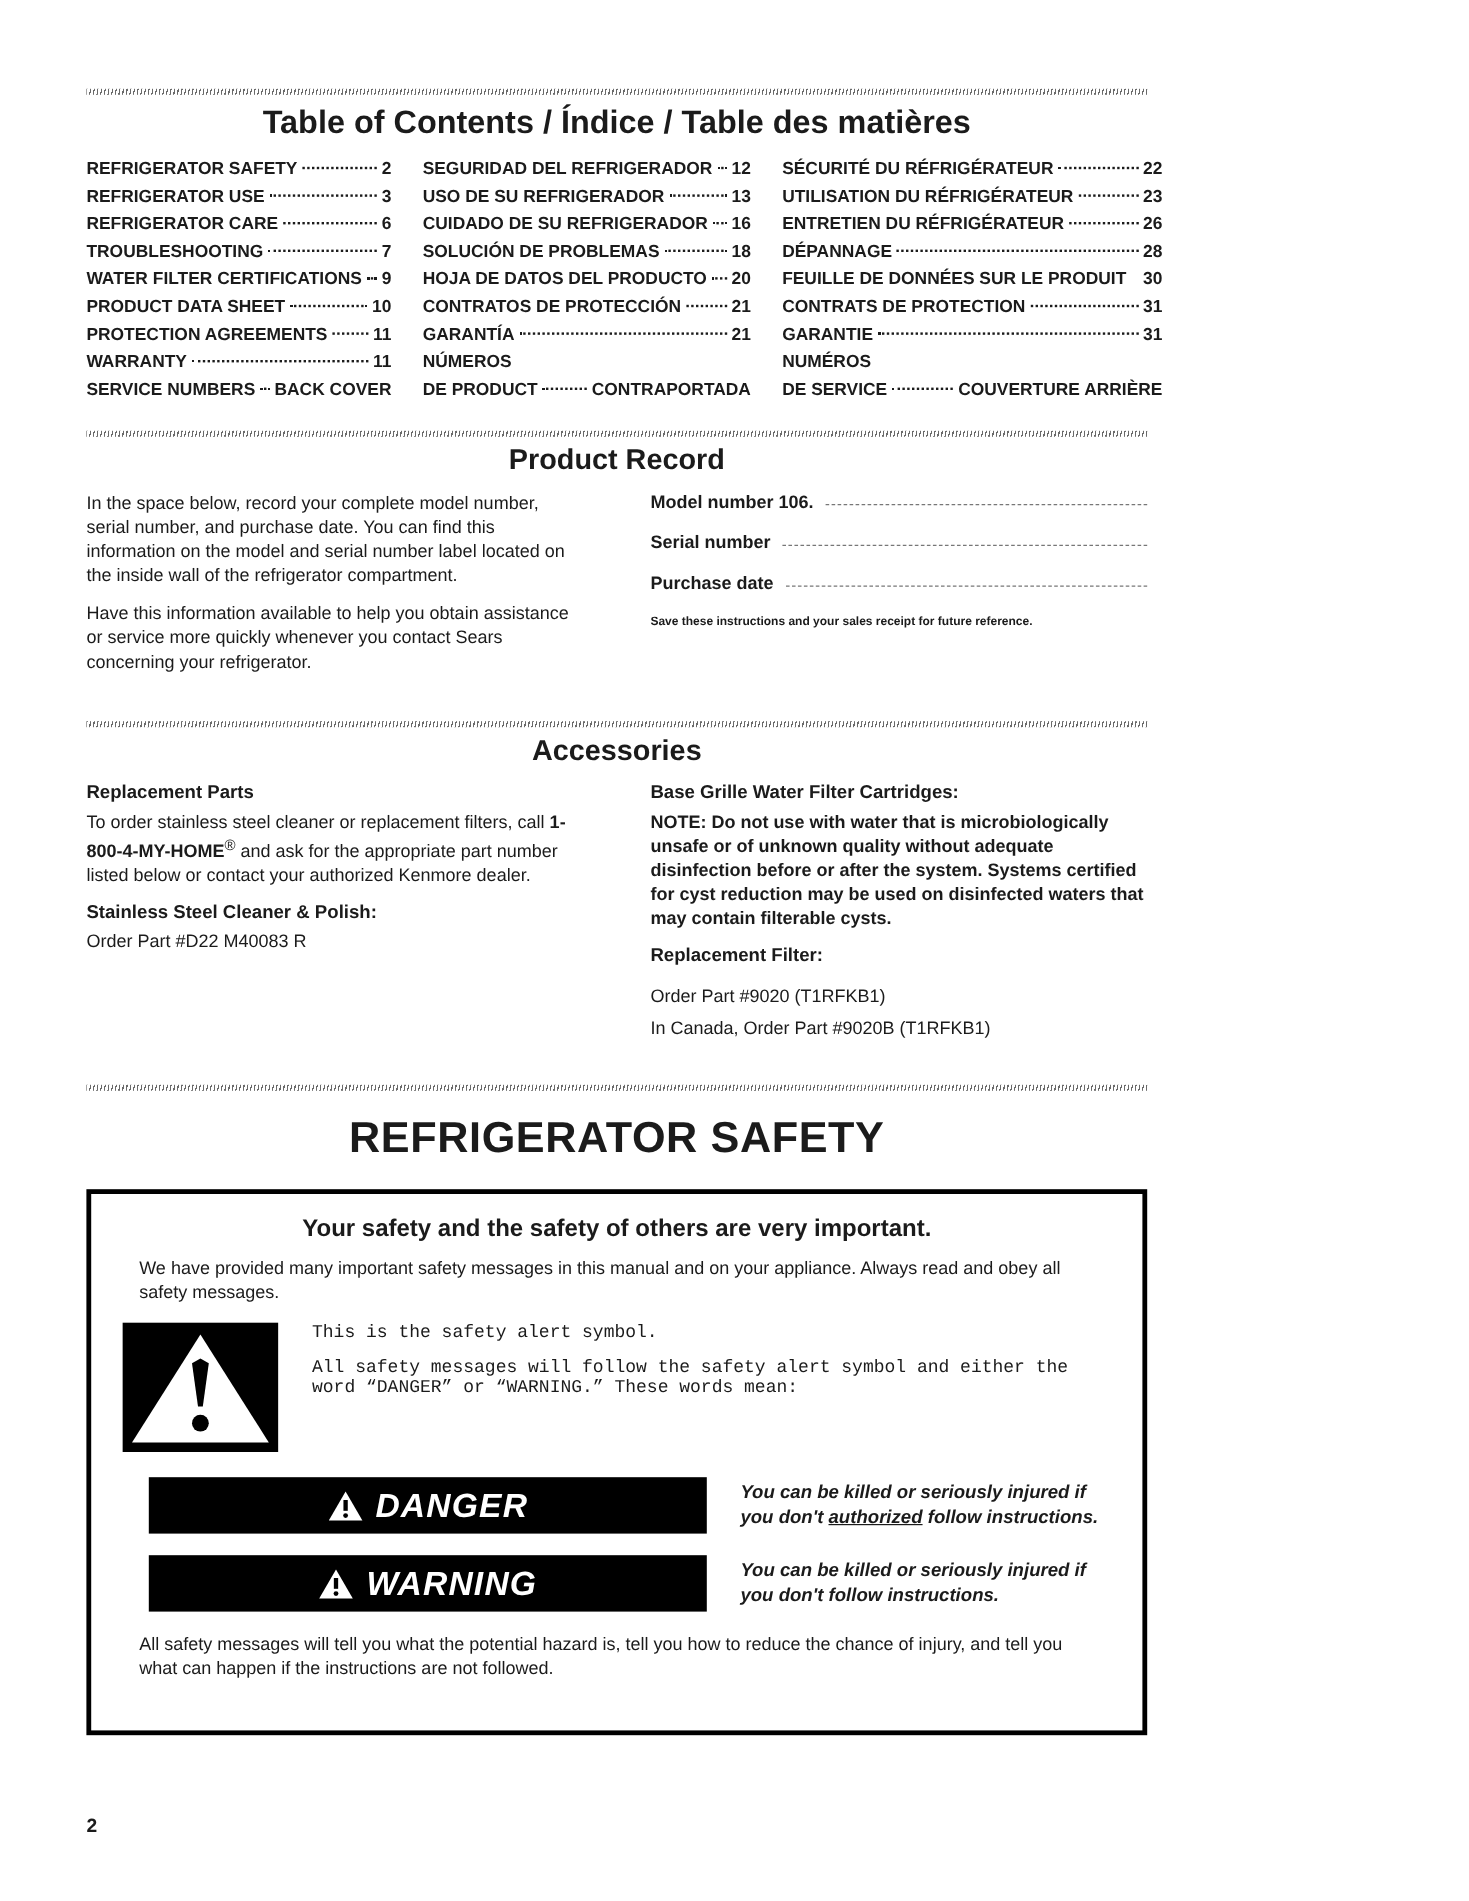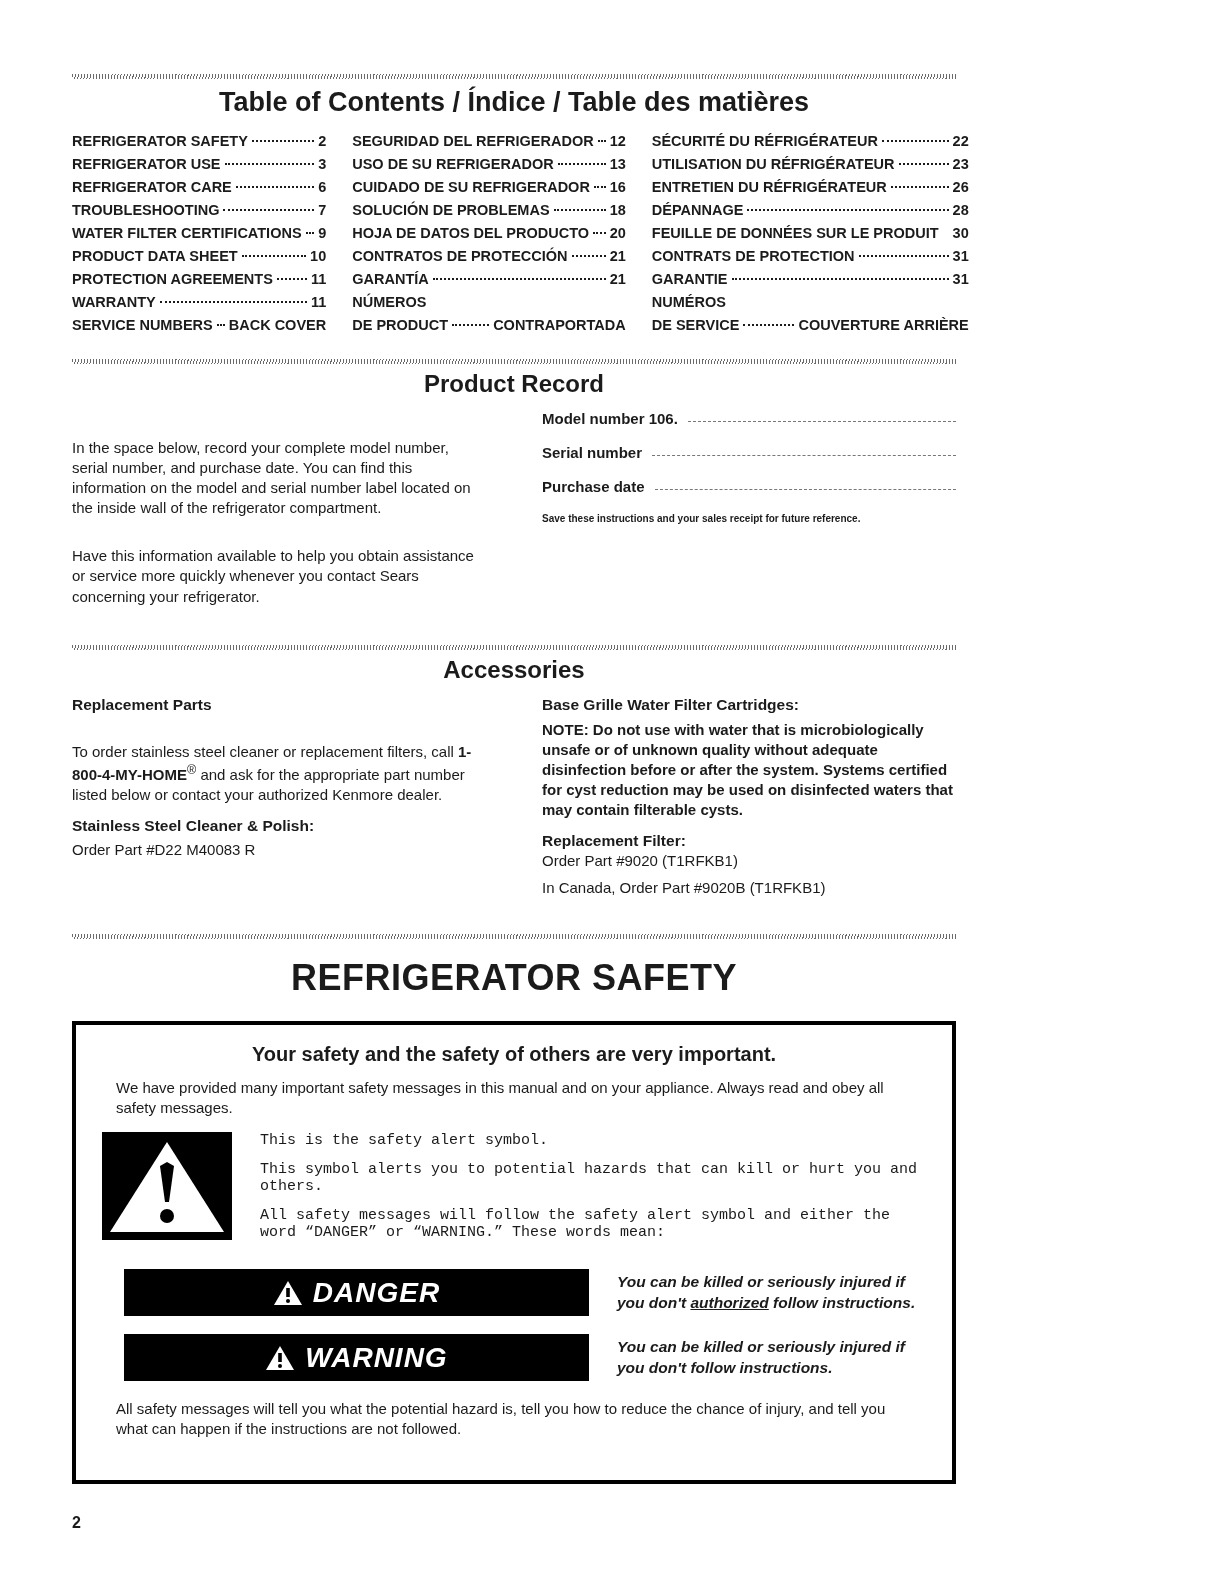--- a/index.html
+++ b/index.html
@@ -16,21 +16,21 @@
   .toc-row { display:flex; align-items:baseline; font-weight:bold; font-size:14.5px; line-height:23px; }
   .toc-label { white-space:nowrap; }
   .leader { flex:1 1 auto; border-bottom:2px dotted #1b1b1b; margin:0 4px; transform:translateY(-4px); min-width:8px; }
   .toc-page { white-space:nowrap; }
   .no-dots .leader { border-bottom:none; min-width:6px; flex:0 0 6px; }
 
   
   .section-title { text-align:center; font-weight:bold; font-size:24px; margin:6px 0 12px 0; }
   .two-col { display:flex; gap:56px; }
   .two-col > div { flex:1 1 0; }
-  p.body { font-size:15px; line-height:1.34; margin-bottom:12px;margin-top:28px; }
+  p.body { font-size:15px; line-height:1.34; margin-bottom:12px; }
 
   
   .pr-field { display:flex; align-items:baseline; font-size:15px; font-weight:bold; margin-bottom:17px; }
   .pr-line { flex:1 1 auto; border-bottom:1.5px dashed #777; margin-left:10px; transform:translateY(-2px); }
   .pr-save { font-size:10px; font-weight:bold; line-height:1.35; margin-top:14px; }
 
   
   h3.sub { font-size:15.5px; font-weight:bold; margin-bottom:6px; }
   .note { font-size:15px; font-weight:bold; line-height:1.34; margin-bottom:12px; }
   .part-line { font-size:15px; margin-bottom:10px; }
@@ -233,21 +233,21 @@
     <div class="two-col">
       <div>
         <h3 class="sub">Replacement Parts</h3>
         <p class="body"><span>To order stainless steel cleaner or replacement filters, call </span><b>1-800-4-MY-HOME</b><sup>®</sup><span> and ask for the appropriate part number listed below or contact your authorized Kenmore dealer.</span></p>
         <h3 class="sub">Stainless Steel Cleaner &amp; Polish:</h3>
         <div class="part-line">Order Part #D22 M40083 R</div>
       </div>
       <div>
         <h3 class="sub">Base Grille Water Filter Cartridges:</h3>
         <p class="note">NOTE: Do not use with water that is microbiologically unsafe or of unknown quality without adequate disinfection before or after the system. Systems certified for cyst reduction may be used on disinfected waters that may contain filterable cysts.</p>
-        <h3 class="sub" style="margin-bottom:2px;">Replacement Filter:</h3>
+        <h3 class="sub" style="margin-bottom:16px;">Replacement Filter:</h3>
         <div class="part-line">Order Part #9020  (T1RFKB1)</div>
         <div class="part-line">In Canada, Order Part #9020B  (T1RFKB1)</div>
       </div>
     </div>
   </div>
 
   <div class="rule" style="margin-top:28px;"></div>
 
   <div>
     <div class="safety-heading">REFRIGERATOR SAFETY</div>
@@ -260,21 +260,20 @@
         <div class="alert-symbol">
           <svg width="130" height="108" viewBox="0 0 130 108" aria-hidden="true">
             <rect x="0" y="0" width="130" height="108" fill="#000"></rect>
             <polygon points="65,10 122,100 8,100" fill="#fff"></polygon>
             <path d="M65 30 L72 34 L67 70 L63 70 L58 34 Z" fill="#000"></path>
             <circle cx="65" cy="84" r="7" fill="#000"></circle>
           </svg>
         </div>
         <div class="alert-lines">
           <p>This is the safety alert symbol.</p>
-          <p>This symbol alerts you to potential hazards that can kill or hurt you and others.</p>
           <p>All safety messages will follow the safety alert symbol and either the word “DANGER” or  “WARNING.” These words mean:</p>
         </div>
       </div>
 
       <div class="signal-row">
         <div class="signal-bar">
           <svg width="30" height="26" viewBox="0 0 30 26" aria-hidden="true">
             <polygon points="15,1 29,25 1,25" fill="#fff"></polygon>
             <rect x="13.2" y="8" width="3.6" height="9" fill="#000"></rect>
             <circle cx="15" cy="21" r="2" fill="#000"></circle>

